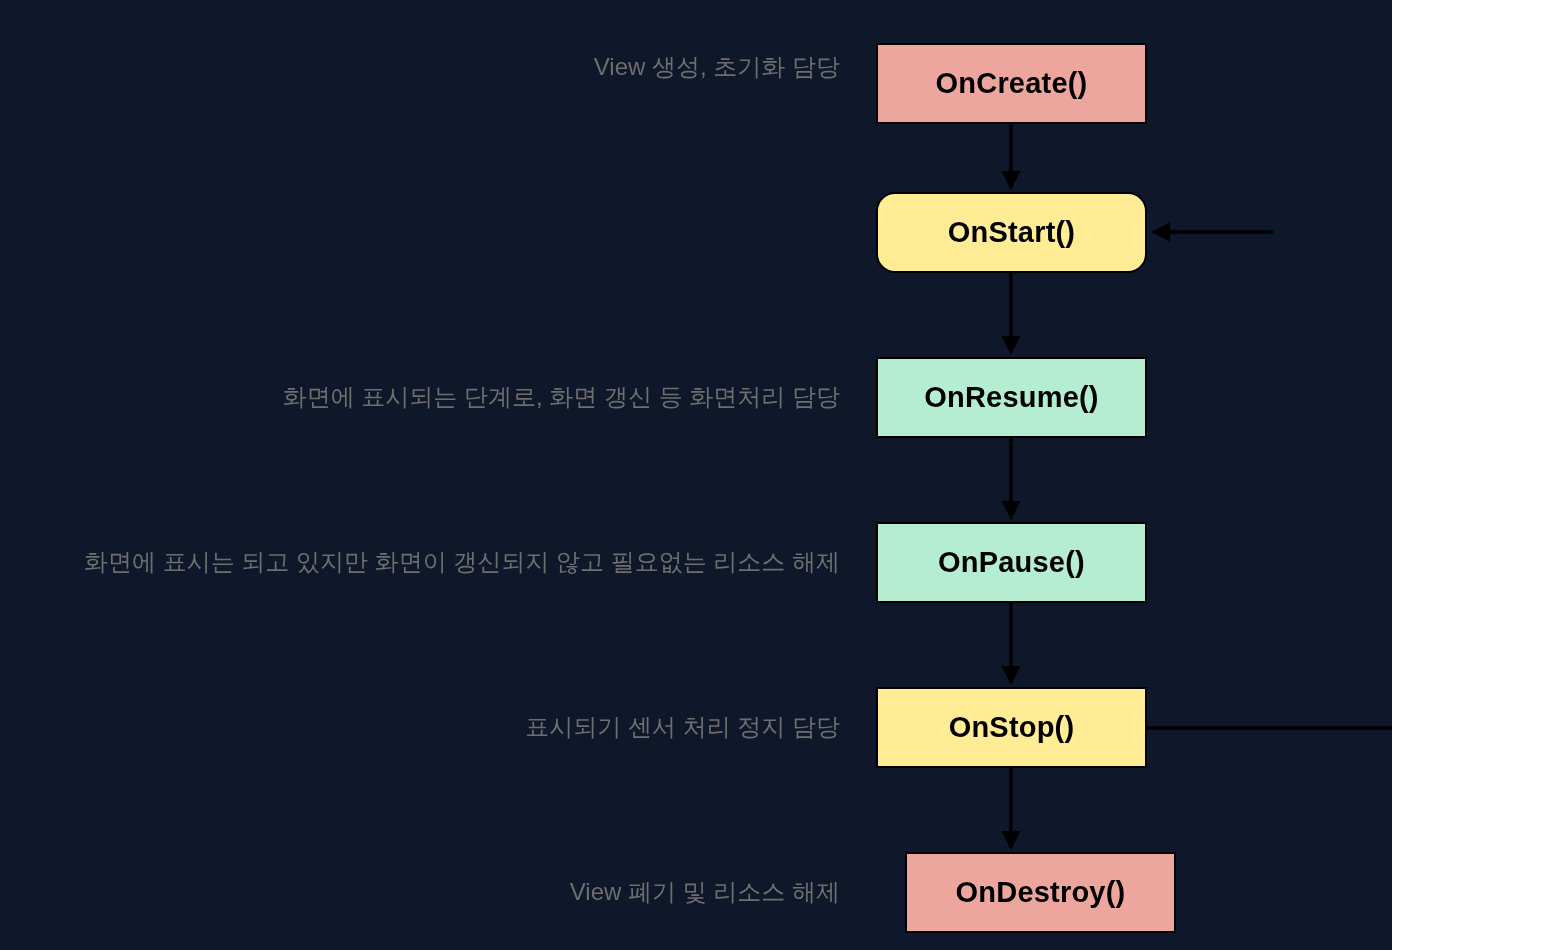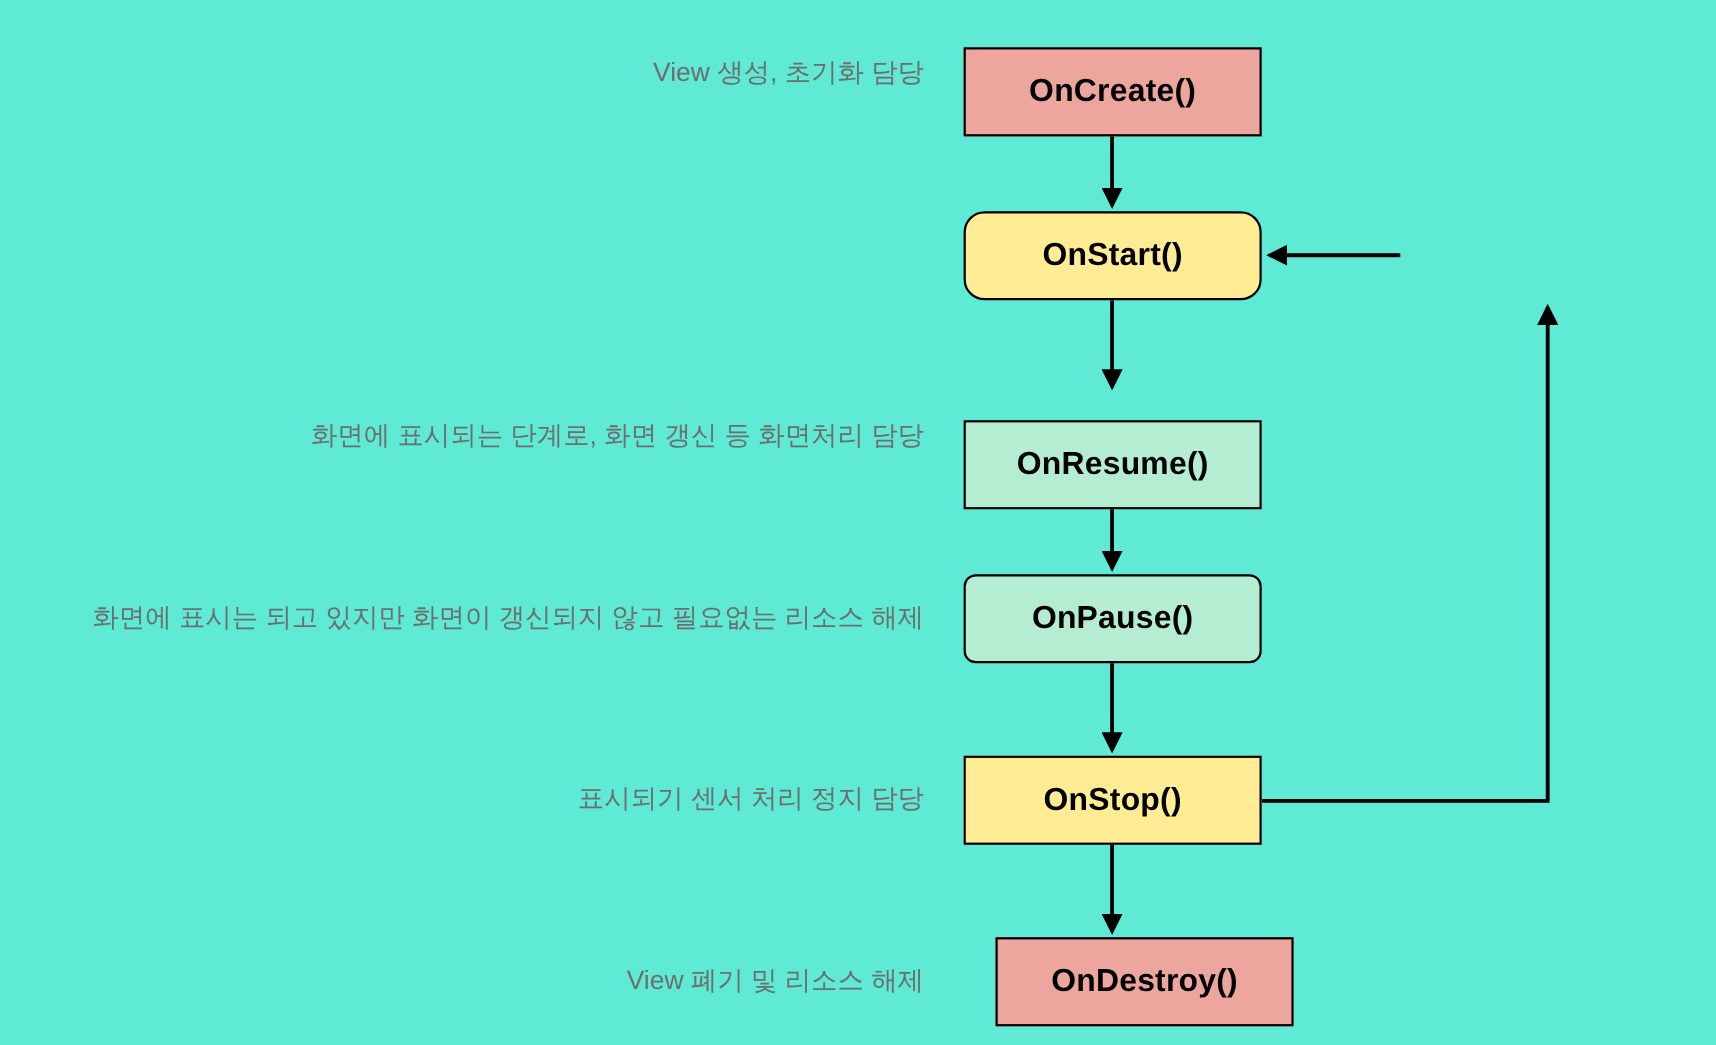--- a/index.html
+++ b/index.html
@@ -3,23 +3,23 @@
 <meta charset="utf-8">
 <style>
   html, body {
     margin: 0;
     padding: 0;
     background: #FFFFFF;
     font-family: "Liberation Sans", "DejaVu Sans", sans-serif;
   }
   .canvas {
     position: relative;
-    width: 1560px;
+    width: 1392px;
     height: 950px;
-    background: #5eead4;
+    background: #0f172a;
     overflow: hidden;
   }
   .node {
     position: absolute;
     width: 271px;
     height: 81px;
     box-sizing: border-box;
     border: 2px solid #000000;
     color: #000000;
     font-size: 29px;
@@ -73,22 +73,22 @@
       <line x1="1011" y1="768" x2="1011" y2="847" marker-end="url(#ah)"></line>
       <line x1="1273" y1="232" x2="1154" y2="232" marker-end="url(#ah)"></line>
       <polyline points="1147,728 1407,728 1407,279" marker-end="url(#ah)"></polyline>
     </g>
   </svg>
 
   <div class="node" style="left: 876px; top: 27px; background-color: rgb(237, 166, 158); margin-top: 16px;">OnCreate()</div>
 
   <div class="node" style="left: 876px; top: 192px; background-color: rgb(255, 236, 149); border-radius: 19px;">OnStart()</div>
 
-  <div class="node" style="left: 876px; top: 357px; background-color: rgb(181, 237, 211); margin-top: 25px;">OnResume()</div>
+  <div class="node" style="left: 876px; top: 357px; background-color: rgb(181, 237, 211);">OnResume()</div>
 
-  <div class="node" style="left: 876px; top: 522px; background-color: rgb(181, 237, 211); border-radius: 11px;">OnPause()</div>
+  <div class="node" style="left: 876px; top: 522px; background-color: rgb(181, 237, 211);">OnPause()</div>
 
   <div class="node" style="left: 876px; top: 687px; background-color: rgb(255, 236, 149);">OnStop()</div>
 
   <div class="node" style="left: 876px; top: 852px; background-color: rgb(237, 166, 158); margin-left: 29px;">OnDestroy()</div>
 
 
 </div>
 
 </body></html>

